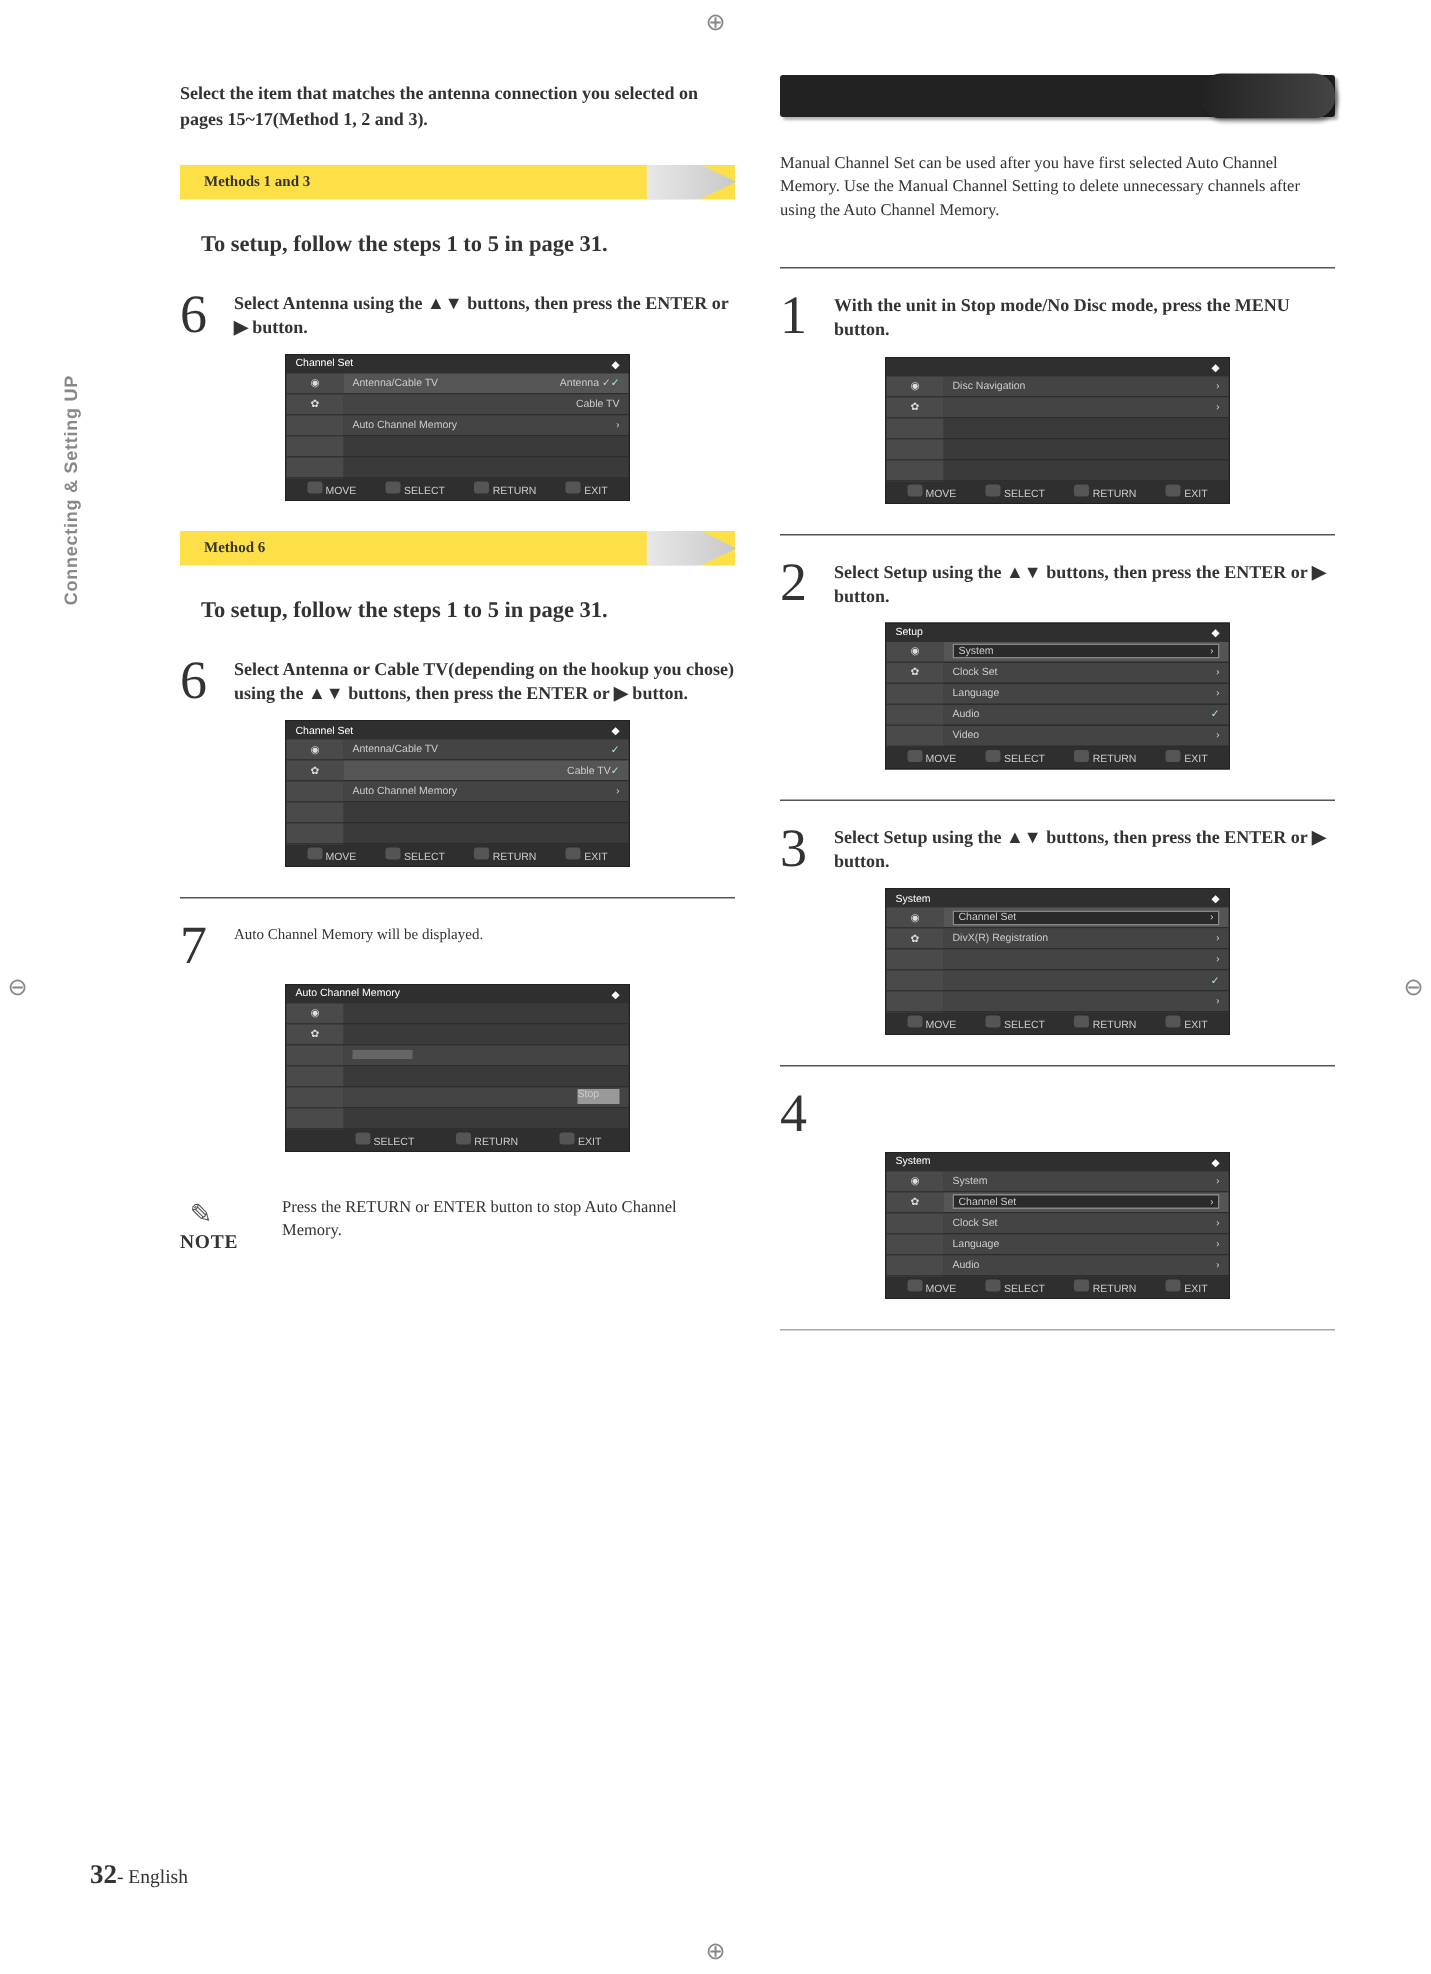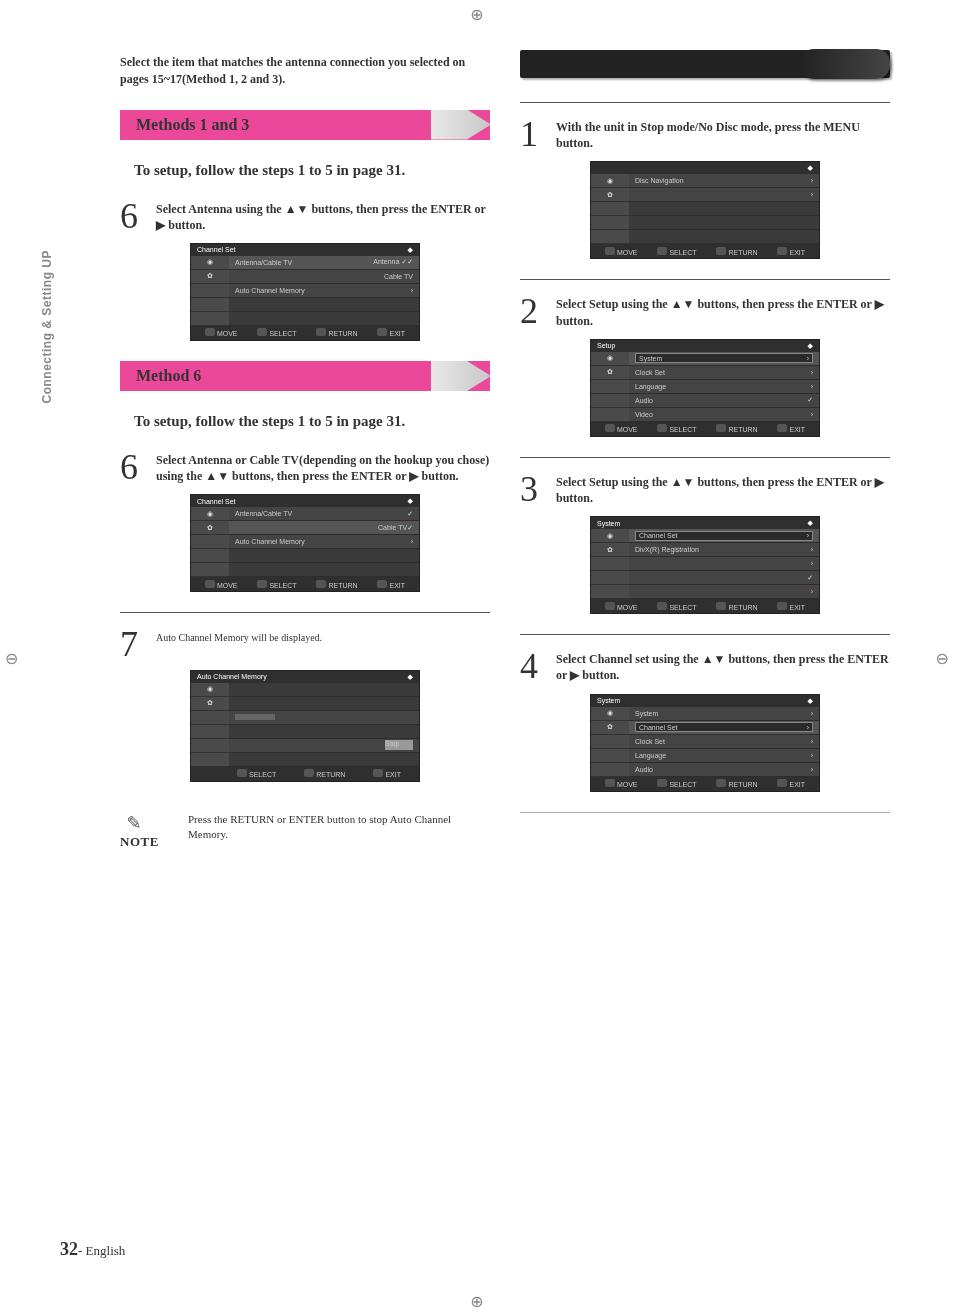--- a/index.html
+++ b/index.html
@@ -8,21 +8,21 @@
 .crop-top { top: 5px; left: 50%; transform: translateX(-50%); }
 .crop-bottom { bottom: 5px; left: 50%; transform: translateX(-50%); }
 .crop-left { top: 50%; left: 5px; transform: translateY(-50%); }
 .crop-right { top: 50%; right: 5px; transform: translateY(-50%); }
 .page { position: absolute; left: 60px; top: 50px; width: 830px; height: 1200px; }
 .side-tab { position: absolute; left: -20px; top: 200px; writing-mode: vertical-rl; transform: rotate(180deg); font-family: Arial, sans-serif; font-weight: bold; font-size: 12px; color: #888; letter-spacing: 0.5px; }
 .columns { display: flex; gap: 30px; }
 .col { width: 380px; }
 .col-left { margin-left: 60px; }
 .intro-box { font-size: 12px; font-weight: bold; line-height: 1.4; padding: 4px 0 12px 0; }
-.method-header { background: #ec4899; padding: 6px 16px 6px 16px; font-size: 16px; font-weight: bold; position: relative; margin-bottom: 12px; margin-top: 10px; }
+.method-header { background: #fde047; padding: 6px 16px 6px 16px; font-size: 10px; font-weight: bold; position: relative; margin-bottom: 12px; margin-top: 10px; }
 .method-header::after { content: ""; position: absolute; right: -1px; top: 0; bottom: 0; width: 60px; background: linear-gradient(to right, #e8e8e8, #c8c8c8); clip-path: polygon(0 0, 60% 0, 100% 50%, 60% 100%, 0 100%); }
 .method-header span { position: relative; z-index: 1; }
 .sub-inst { font-size: 15px; font-weight: bold; padding: 10px 0 14px 14px; }
 .step { display: flex; gap: 8px; margin-bottom: 4px; border-top: 1px solid #555; padding-top: 16px; }
 .step-no-rule { border-top: none; padding-top: 8px; }
 .step-num { font-family: Georgia, serif; font-size: 36px; font-weight: normal; line-height: 0.85; width: 28px; flex-shrink: 0; }
 .step-text { font-size: 12px; font-weight: bold; line-height: 1.35; }
 .step-sub { font-weight: normal; font-size: 10px; display: block; margin-top: 2px; text-align: right; }
 .osd { width: 230px; margin: 10px auto 20px auto; background: #3c3c3c; border: 1px solid #222; font-family: Arial, sans-serif; font-size: 7px; color: #ccc; position: relative; }
 .osd-header { background: #2f2f2f; height: 12px; display: flex; align-items: center; justify-content: flex-end; padding: 0 6px; color: #fff; font-size: 7px; }
@@ -213,20 +213,22 @@
         <div class="note-icon">
           <div class="pencil">✎</div>
           <div class="note-label">NOTE</div>
         </div>
         <div class="note-text">Press the RETURN or ENTER button to stop Auto Channel Memory.</div>
       </div>
     </div>
 
     <div class="col">
       <div class="right-header-bar"></div>
+      <div class="right-intro">Manual Channel Set can be used after you have first selected Auto Channel Memory.
+Use the Manual Channel Setting to delete unnecessary channels after using the Auto Channel Memory.</div>
 
       <div class="step">
         <div class="step-num">1</div>
         <div class="step-text">With the unit in Stop mode/No Disc mode, press the MENU button.</div>
       </div>
       <div class="osd">
         <div class="osd-header">
             <span>◆</span>
           </div>
         <div class="osd-body">
@@ -354,21 +356,20 @@
         <div class="osd-footer">
           <span><i class="footer-icon"></i><span>MOVE</span></span>
           <span><i class="footer-icon"></i><span>SELECT</span></span>
           <span><i class="footer-icon"></i><span>RETURN</span></span>
           <span><i class="footer-icon"></i><span>EXIT</span></span>
         </div>
       </div>
 
       <div class="step">
         <div class="step-num">4</div>
-        <div class="step-text">Select Channel set using the ▲▼ buttons, then press the ENTER or ▶ button.</div>
       </div>
       <div class="osd">
         <div class="osd-header osd-header-left">
             <span>System</span>
             <span>◆</span>
           </div>
         <div class="osd-body">
           <div class="osd-left">
               <div class="osd-icon">◉</div>
               <div class="osd-icon">✿</div>

